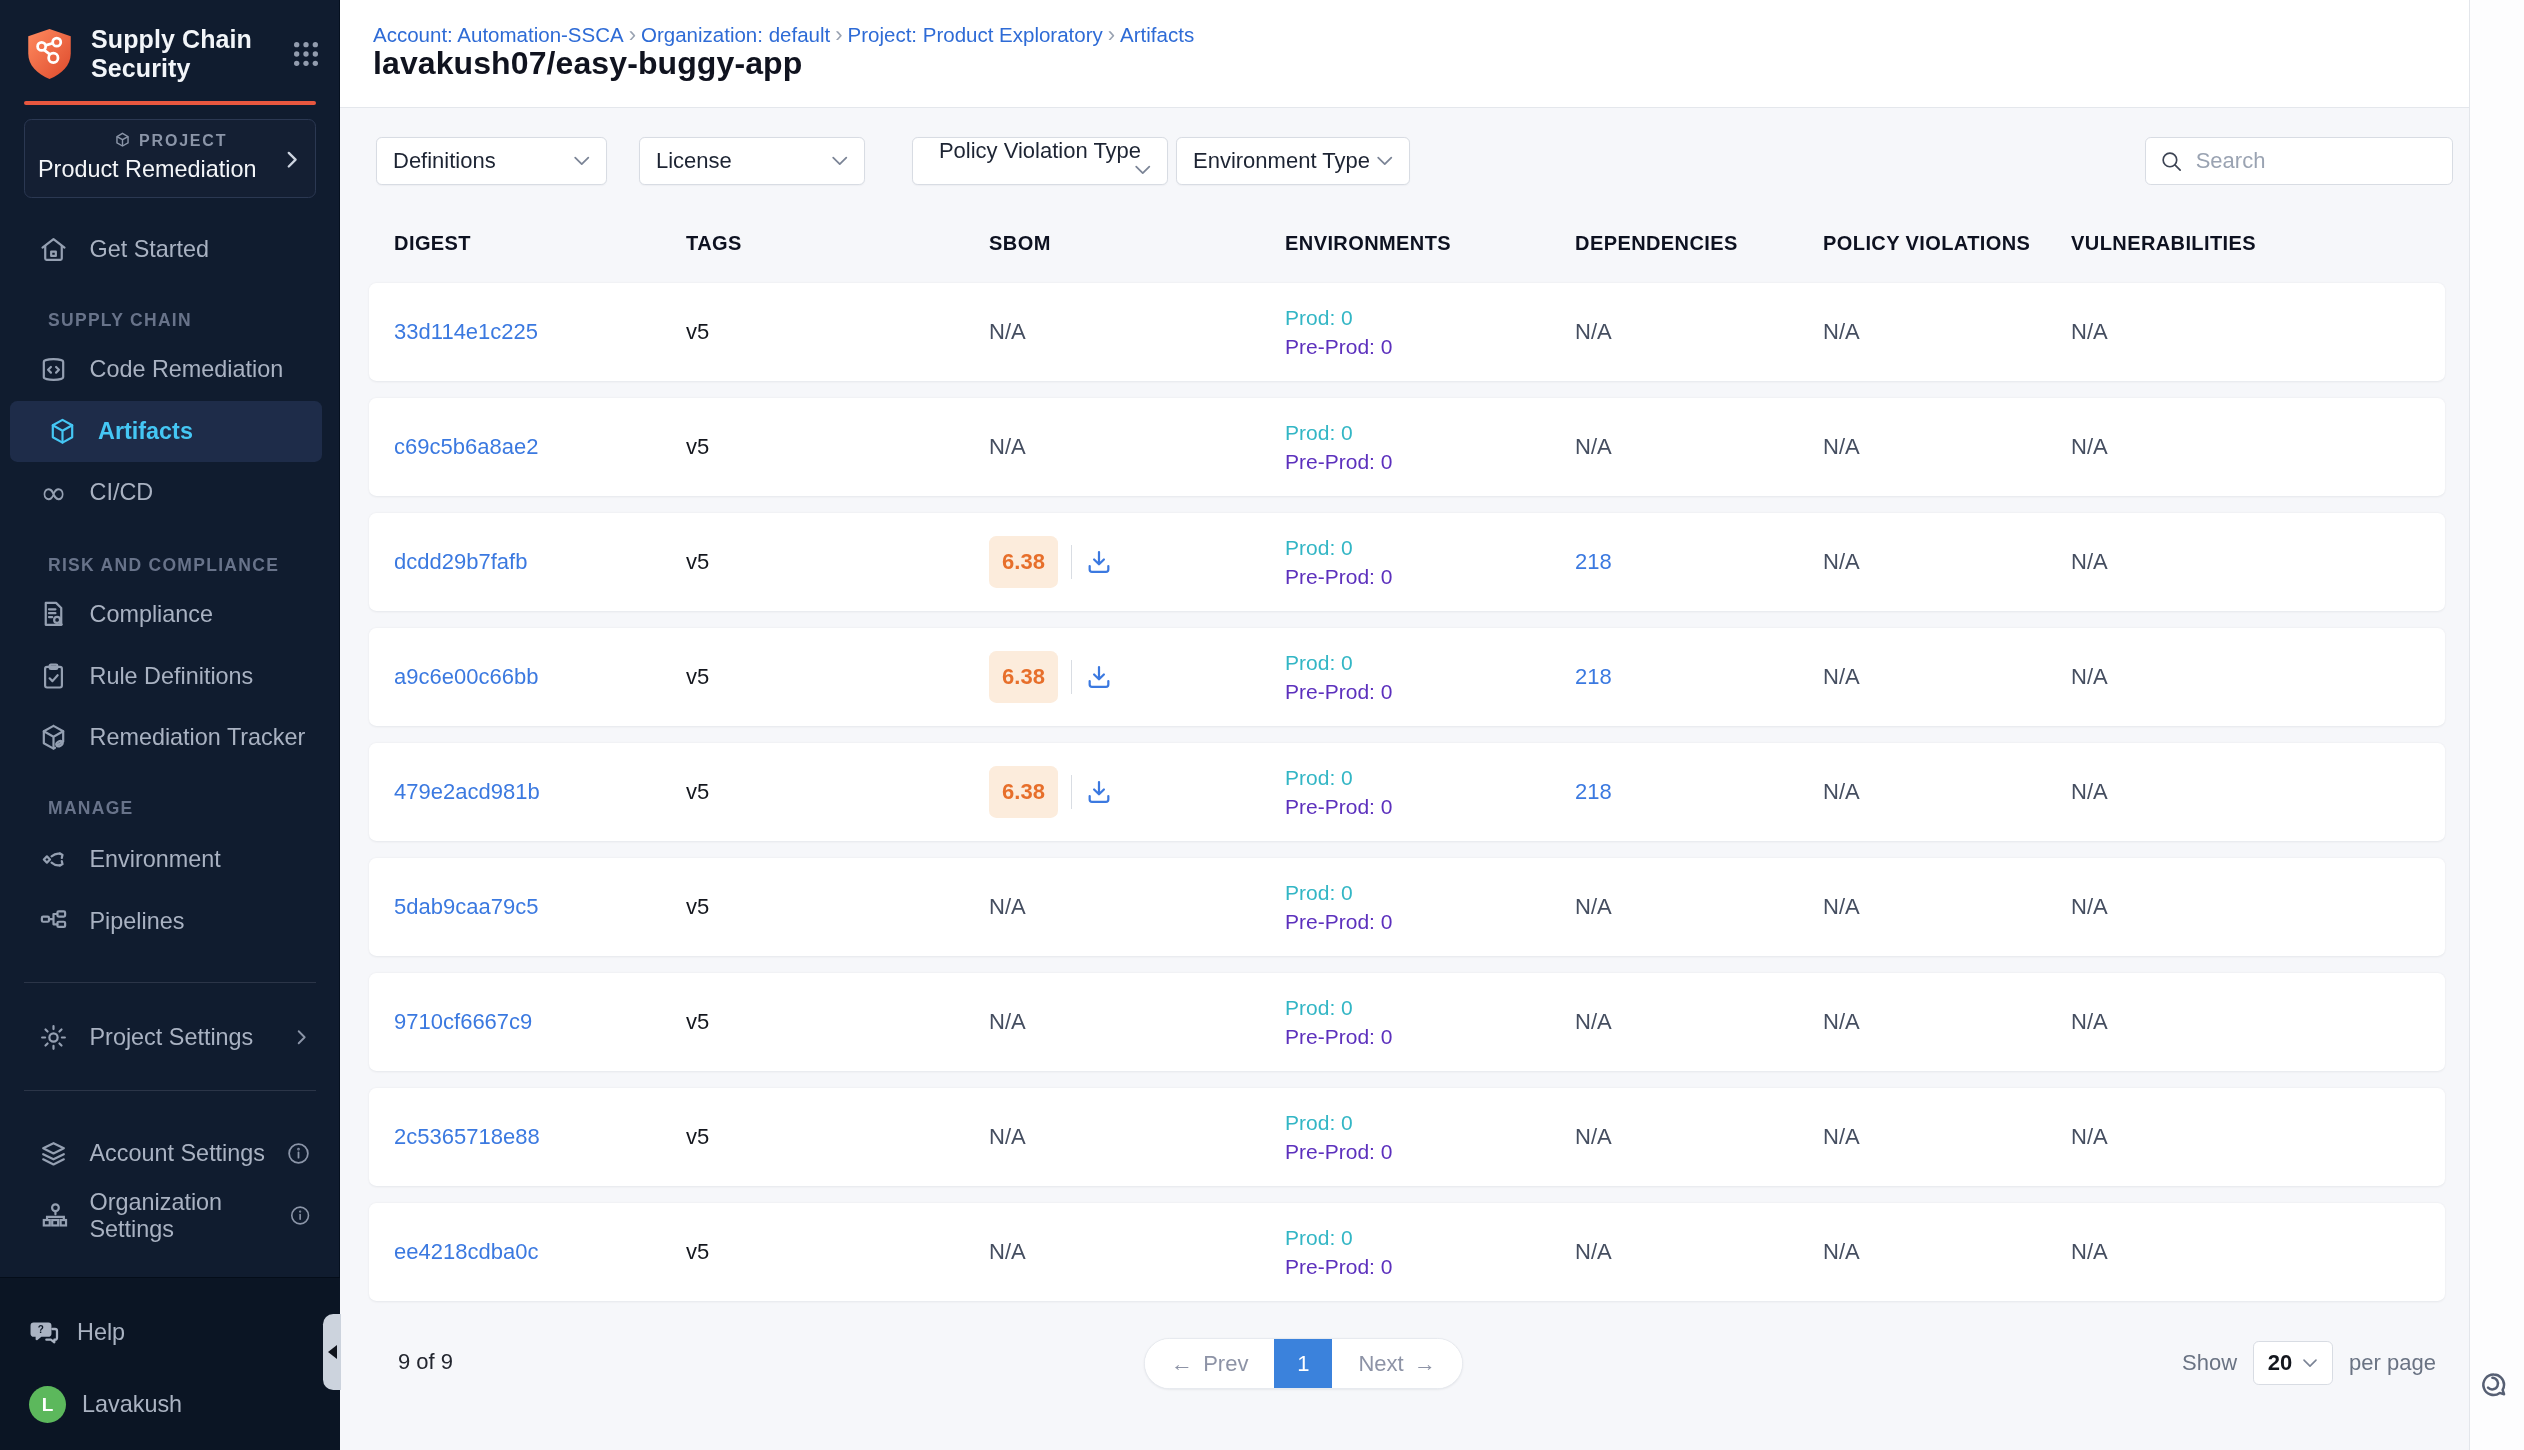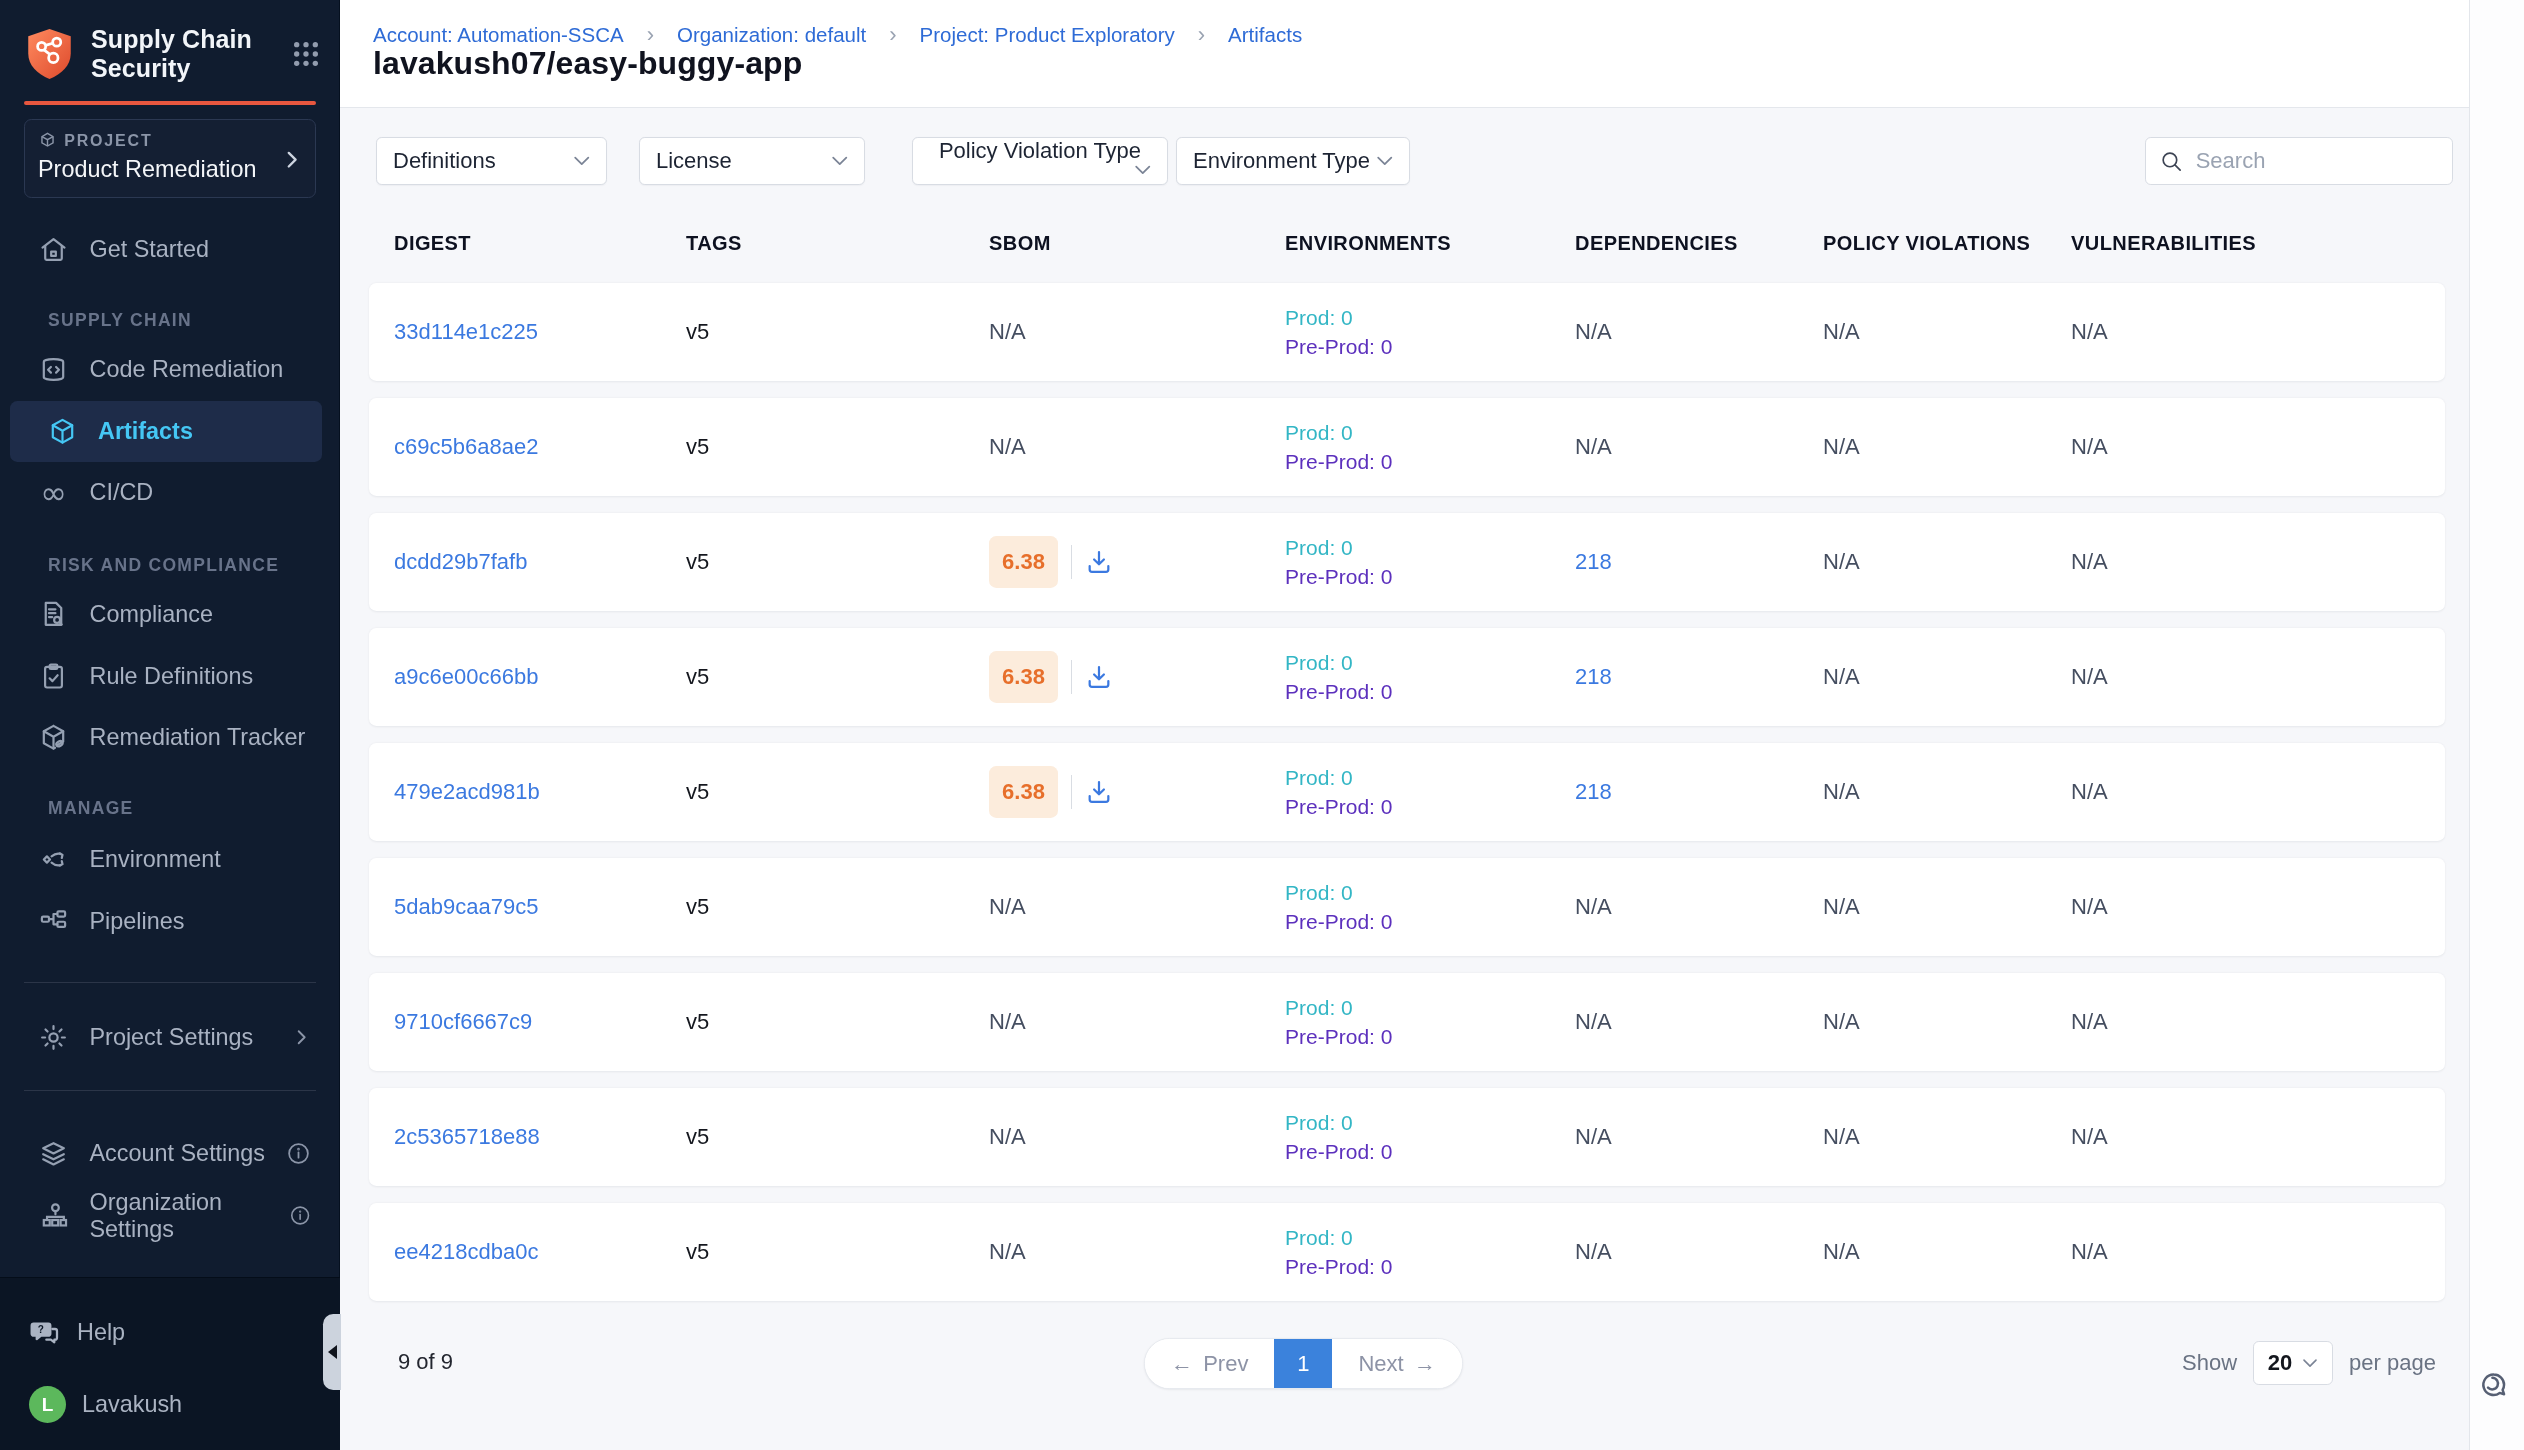--- a/index.html
+++ b/index.html
@@ -9,21 +9,21 @@
 
   
   .sidebar { position:absolute; left:0; top:0; width:340px; height:1451px; background:#101c2f; border-right:0.7px solid #05101f; }
   .logo-row { position:absolute; left:24px; top:19px; right:17.5px; height:70px; display:flex; align-items:center; }
   .logo-shield { width:51px; height:57px; flex:0 0 auto; }
   .logo-title { margin-left:16px; color:#f2f5f9; font-size:25px; font-weight:700; line-height:29px; letter-spacing:0.1px; }
   .module-grid { margin-left:auto; width:32px; height:32px; color:#929cae; }
   .accent-line { position:absolute; left:24px; top:101px; width:292px; height:3.7px; background:#e8573f; border-radius:2.2px; }
 
   .project-card { position:absolute; left:24px; top:119px; width:292px; height:79px; background:#141f33; border:0.7px solid #2b3852; border-radius:7.3px; padding:11px 13px 0 13px; cursor:pointer; }
-  .project-card .row1 { display:flex; align-items:center; gap:7.3px; color:#8b95a8; }
+  .project-card .row1 { display:flex; align-items:center; gap:7.3px; color:#8b95a8;justify-content:center; }
   .project-card .row1 .lbl { font-size:16px; font-weight:700; letter-spacing:1.8px; }
   .project-card .pname { margin-top:5.8px; color:#f4f6f9; font-size:23.4px; font-weight:500; }
   .project-card .chev { position:absolute; right:11.7px; top:28px; width:23.4px; height:23.4px; color:#cdd4e0; }
 
   .nav-item { position:absolute; left:0; width:340px; height:61px; display:flex; align-items:center; padding-left:38px; cursor:pointer; color:#a9b2c2; }
   .nav-item .nicon { width:31px; height:31px; flex:0 0 auto; color:#95a0b2; display:flex; align-items:center; justify-content:center; }
   .nav-item .nlabel { margin-left:20.5px; font-size:23.4px; }
   .nav-item.active-bg { left:9.5px; width:312px; background:#1e2c49; border-radius:7.3px; padding-left:37px; }
   .nav-item.active-bg .nicon { color:#45c7f4; }
   .nav-item.active-bg .nlabel { color:#45c7f4; font-weight:700; }
@@ -35,21 +35,21 @@
   .side-footer { position:absolute; left:0; top:1277px; width:340px; height:174px; background:#0b1524; border-top:0.7px solid #040d19; }
   .foot-item { position:absolute; left:0; width:340px; height:51px; display:flex; align-items:center; padding-left:29px; color:#aab3c2; cursor:pointer; }
   .foot-item .nlabel { margin-left:16px; font-size:23.4px; }
   .avatar { width:37px; height:37px; border-radius:50%; background:#5cb85c; color:#fff; font-size:19px; font-weight:700; display:flex; align-items:center; justify-content:center; }
   .collapse-handle { position:absolute; left:323px; top:1314px; width:18px; height:76px; background:#ccd3dd; border-radius:10.2px 0 0 10.2px; display:flex; align-items:center; justify-content:center; cursor:pointer; }
   .collapse-handle .tri { width:0; height:0; border-top:7.3px solid transparent; border-bottom:7.3px solid transparent; border-right:9.5px solid #10141c; }
 
   
   .main { position:absolute; left:340px; top:0; width:2129px; height:1451px; }
   .main-header { position:absolute; left:0; top:0; width:2129px; height:108px; background:#ffffff; border-bottom:0.7px solid #e4e7ec; }
-  .breadcrumb { position:absolute; left:33px; top:22px; display:flex; align-items:center; gap:23px; font-size:20.5px; }
+  .breadcrumb { position:absolute; left:33px; top:22px; display:flex; align-items:center; gap:5px; font-size:20.5px; }
   .breadcrumb a { color:#2e6bd6; text-decoration:none; cursor:pointer; }
   .breadcrumb .sep { color:#9aa3b2; font-size:22px; }
   .page-title { position:absolute; left:33px; top:45px; font-size:32px; font-weight:700; color:#10131f; letter-spacing:0.1px; }
 
   .filterbar { position:absolute; top:137px; left:0; width:2129px; height:48px; }
   .dropdown { position:absolute; top:0; height:48px; background:#fff; border:0.7px solid #d8dce3; border-radius:5.8px; display:flex; align-items:center; padding:0 16px; cursor:pointer; box-shadow:0 0.7px 1.5px rgba(16,24,40,.04); }
   .dropdown .dlabel { font-size:22px; color:#1d2433; }
   .dropdown .dchev { margin-left:auto; width:17.5px; height:11.7px; color:#7b8496; }
   .dd0 { left:36px;  width:231px; }
   .dd1 { left:299px; width:226px; }

